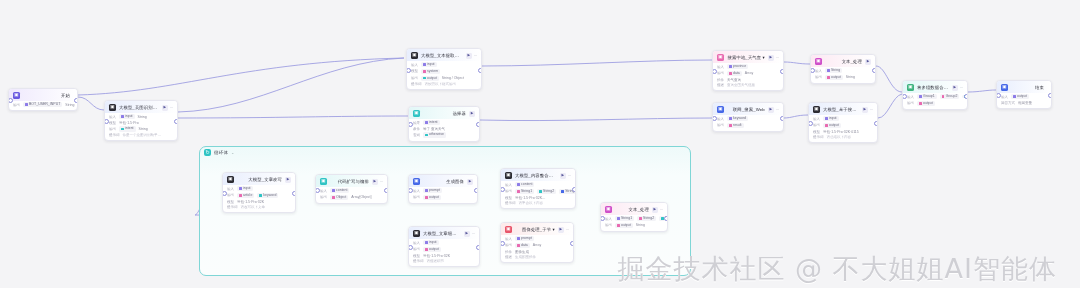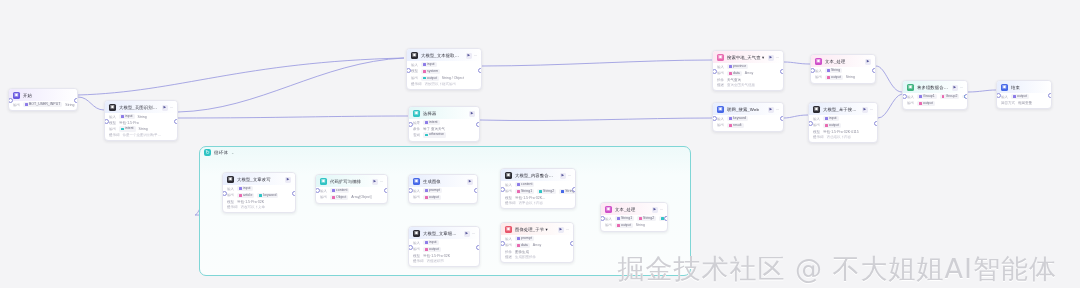--- a/index.html
+++ b/index.html
@@ -2,21 +2,21 @@
 <html><head>
 <meta charset="utf-8">
 <style>
   html,body{margin:0;padding:0;}
   body{
     width:1080px;height:288px;overflow:hidden;
     background:#f4f4f6;
     font-family:"Liberation Sans","DejaVu Sans",sans-serif;
     position:relative;
   }
-  #canvas{position:absolute;inset:0;width:1065px;height:288px;}
+  #canvas{position:absolute;inset:0;width:1065px;height:288px;text-align:right;}
 
   
   svg.edges{position:absolute;left:0;top:0;width:1080px;height:288px;overflow:visible;pointer-events:none;}
   svg.edges path{fill:none;stroke:#9a9ae0;stroke-width:1;opacity:.85;}
 
   
   .group-box{
     position:absolute;
     border:1px solid #7fd6d6;
     border-radius:7px;

